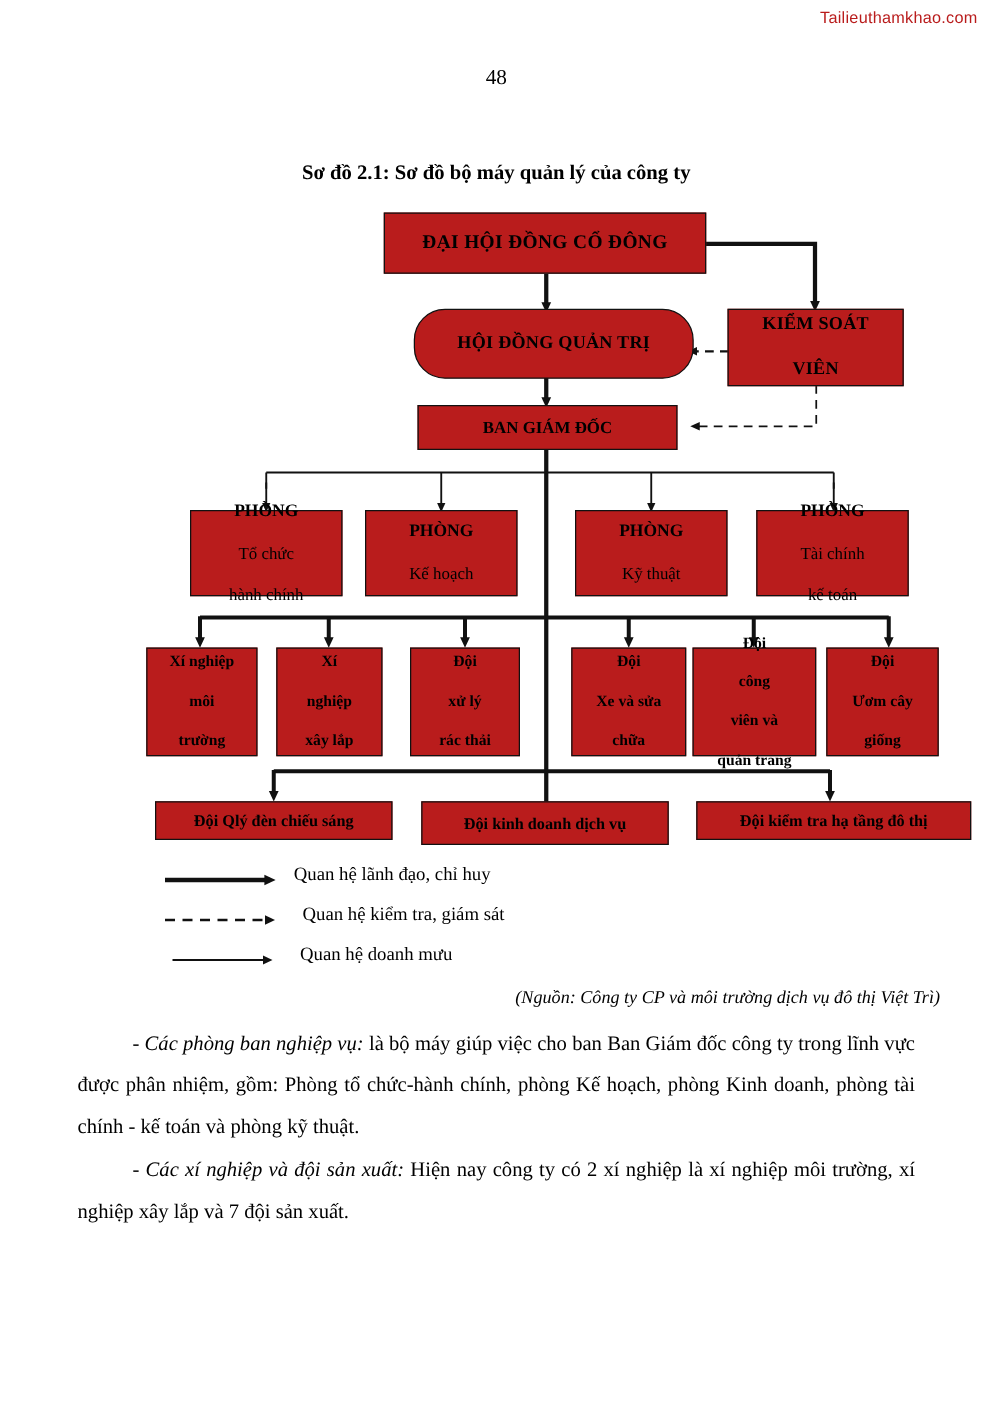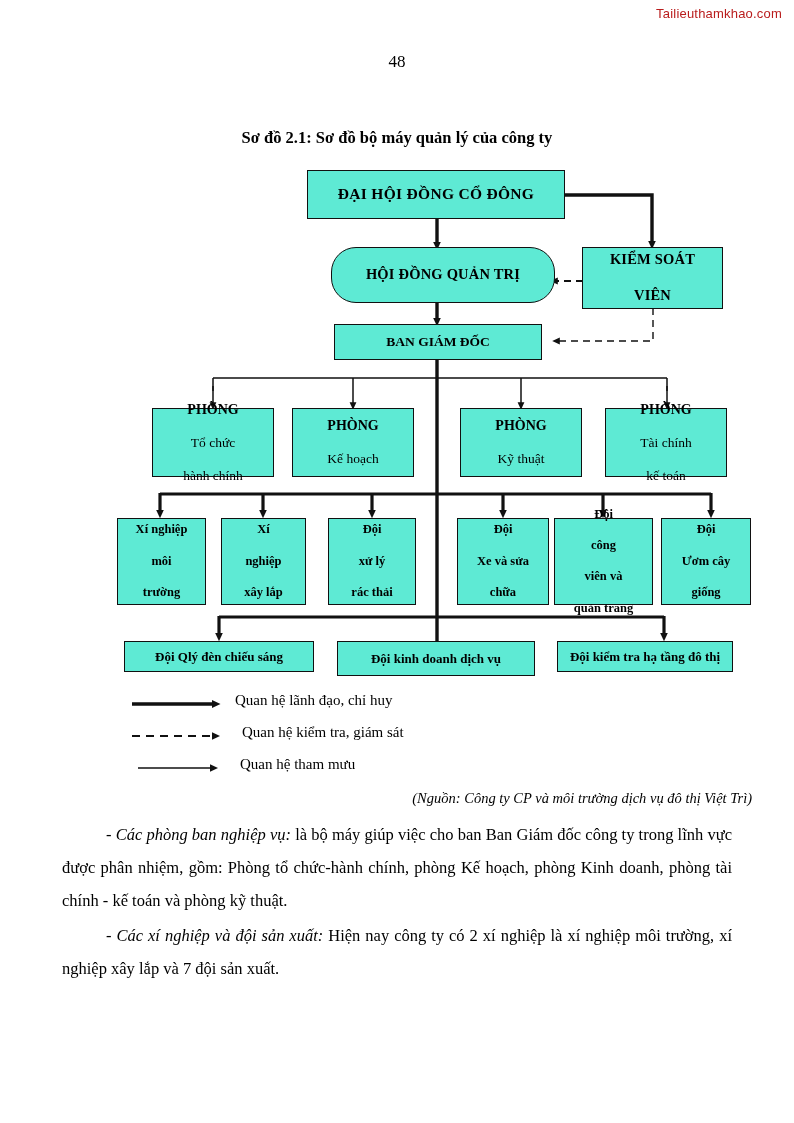--- a/index.html
+++ b/index.html
@@ -53,21 +53,21 @@
     top: 0;
     width: 794px;
     height: 1123px;
     pointer-events: none;
   }
 
   .node {
     position: absolute;
     box-sizing: border-box;
     border: 1.5px solid #111;
-    background: #5eead4;
+    background: #b91c1c;
     display: flex;
     align-items: center;
     justify-content: center;
     text-align: center;
     line-height: 1.22;
   }
   .node span { display: block; width: 100%; }
 
   .lvl1 { font-weight: bold; font-size: 15.5px; letter-spacing: 0.3px; }
   .lvl2 { font-weight: bold; font-size: 14.5px; letter-spacing: 0.2px; }
@@ -280,21 +280,21 @@
 </div>
 
 <div class="node team" style="left:124px; top:641px; width:190px; height:31px;">
   <span>Đội Qlý đèn chiếu sáng</span>
 </div>
 
 <div class="node team" style="left:337px; top:641px; width:198px; height:35px;">
   <span>Đội kinh doanh dịch vụ</span>
 </div>
 
-<div class="node team" style="left:557px; top:641px; width:176px; height:31px;">
+<div class="node team" style="left:557px; top:641px; width:220px; height:31px;">
   <span>Đội kiểm tra hạ tầng đô thị</span>
 </div>
 
 <div class="legend">
 
   <div class="legend-row r1">
     <svg class="legend-svg" width="100" height="24" viewBox="0 0 100 24">
       <defs>
         <marker id="lg1" markerWidth="10" markerHeight="10" refX="4.5" refY="5" orient="auto" markerUnits="userSpaceOnUse">
           <path d="M0,0.8 L9,5 L0,9.2 z" fill="#111"></path>
@@ -319,21 +319,21 @@
 
   <div class="legend-row r3">
     <svg class="legend-svg" width="100" height="24" viewBox="0 0 100 24">
       <defs>
         <marker id="lg3" markerWidth="9" markerHeight="9" refX="4" refY="4.5" orient="auto" markerUnits="userSpaceOnUse">
           <path d="M0,0.7 L8,4.5 L0,8.3 z" fill="#111"></path>
         </marker>
       </defs>
       <path d="M8,12 L84,12" stroke="#111" stroke-width="1.5" fill="none" marker-end="url(#lg3)"></path>
     </svg>
-    <div class="legend-label">Quan hệ tham mưu</div>
+    <div class="legend-label">Quan hệ doanh mưu</div>
   </div>
 
 </div>
 
 <div class="source">(Nguồn: Công ty CP và môi trường dịch vụ đô thị Việt Trì)</div>
 
 <div class="body-text">
   <p>
     <i>- Các phòng ban nghiệp vụ:</i><span> là bộ máy giúp việc cho ban Ban Giám đốc công ty trong lĩnh vực được phân nhiệm, gồm: Phòng tổ chức-hành chính, phòng Kế hoạch, phòng Kinh doanh, phòng tài chính - kế toán và phòng kỹ thuật.</span>
   </p>

